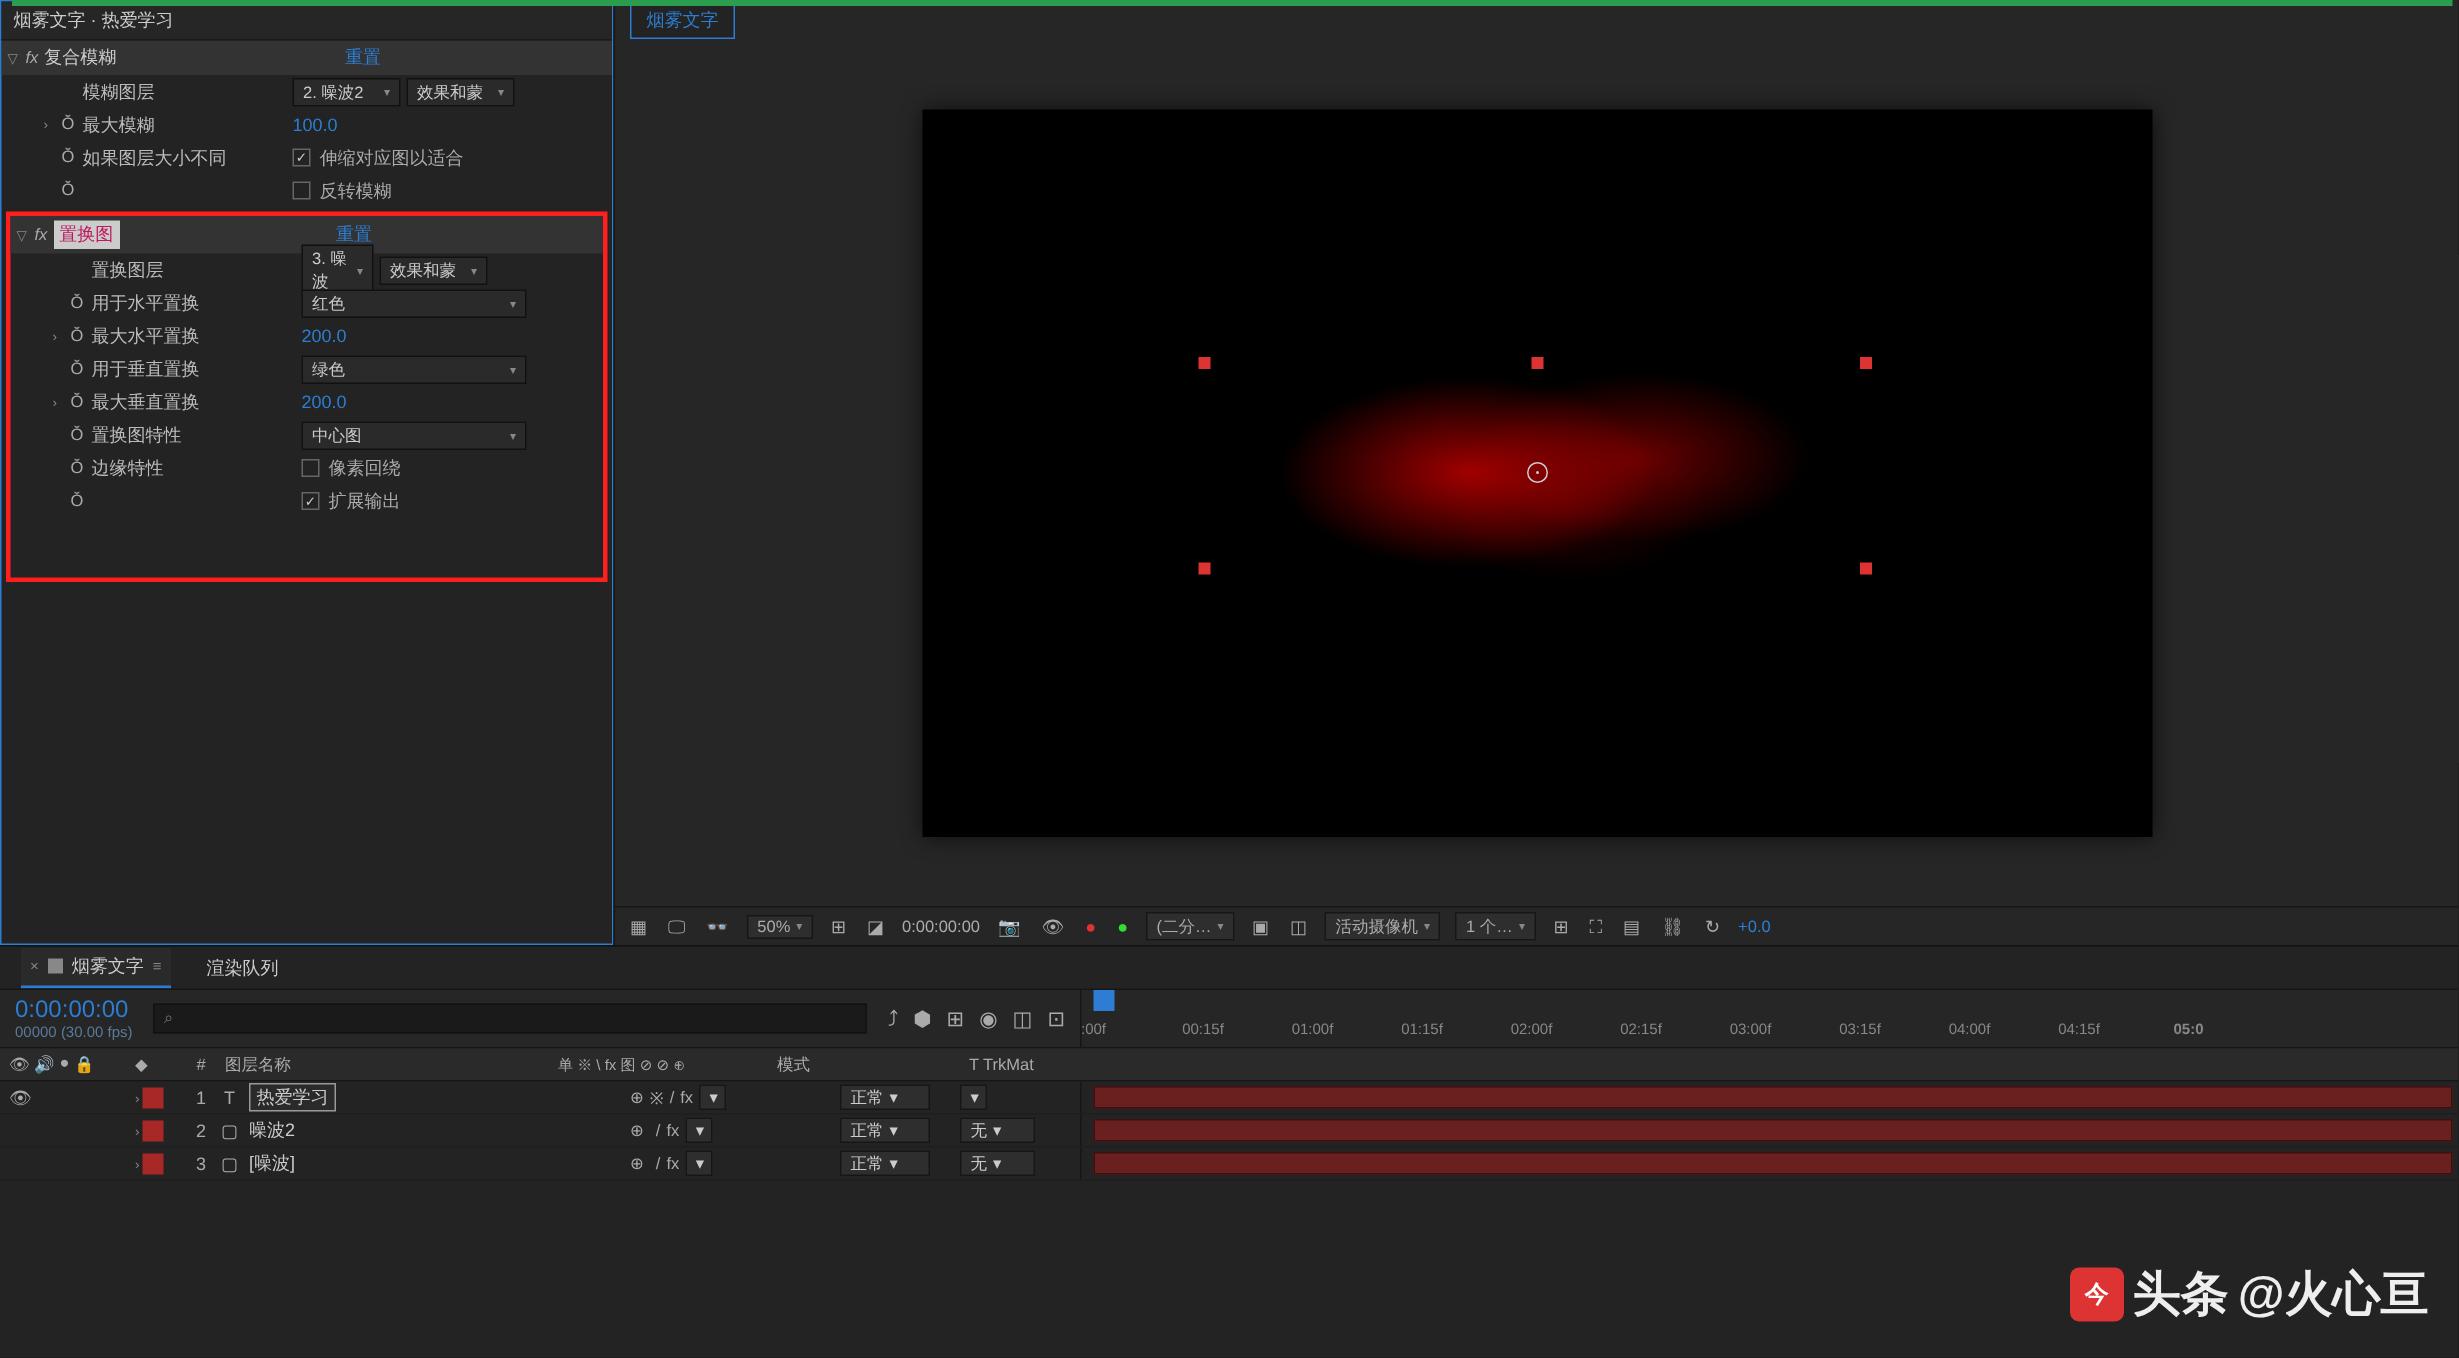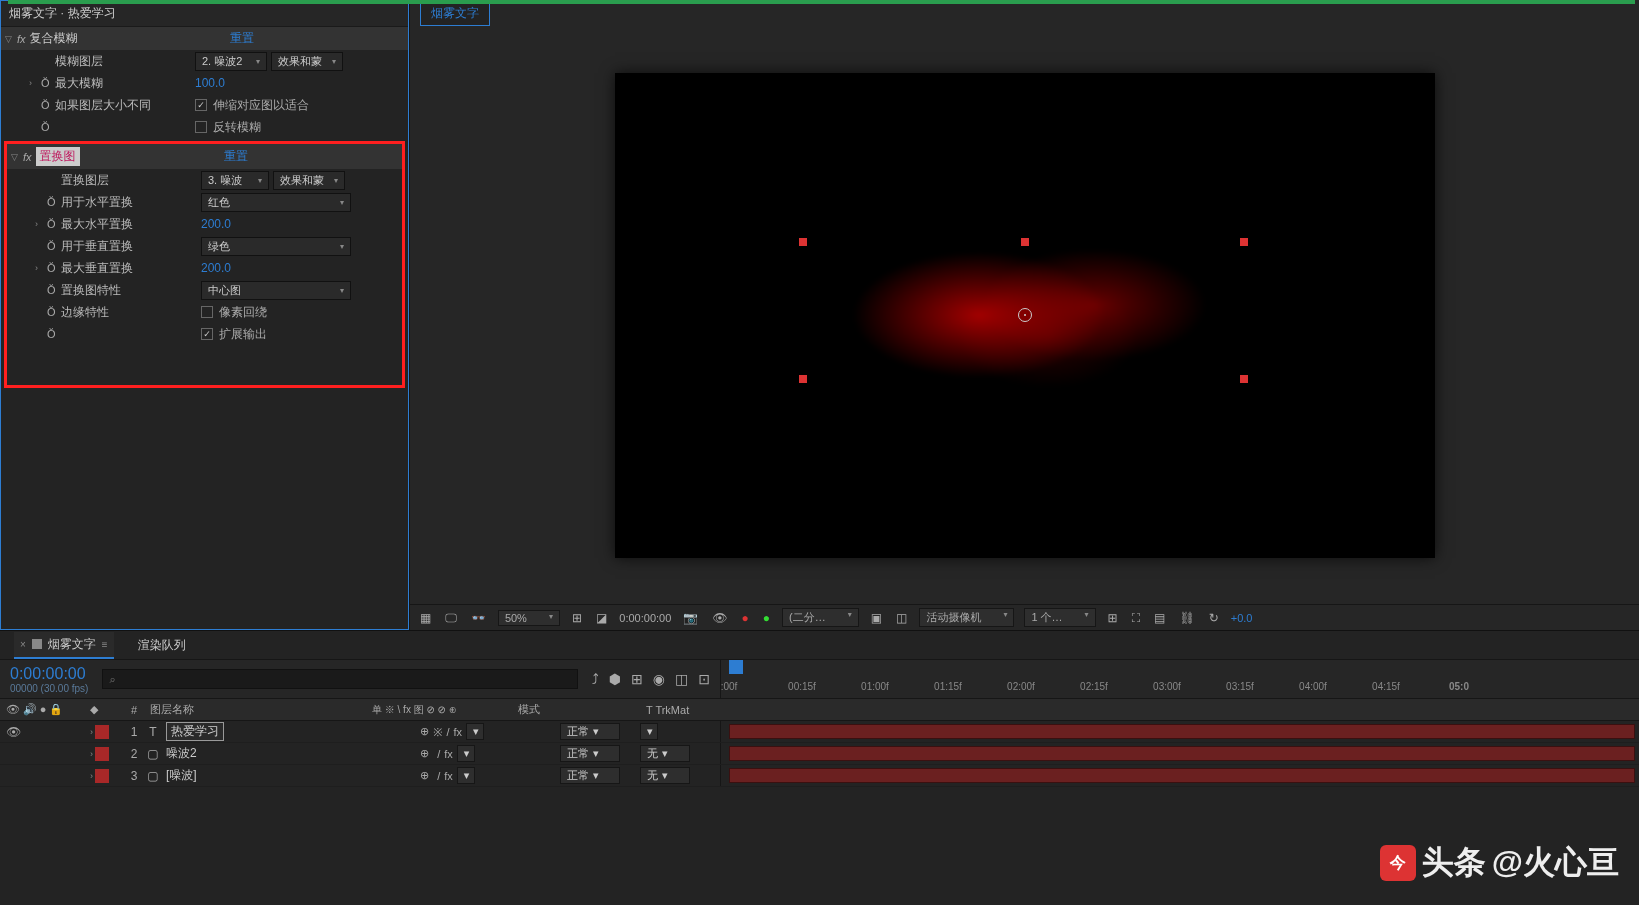--- a/index.html
+++ b/index.html
@@ -39,21 +39,21 @@
 .comp-tab { padding: 3px 10px; background: #232323; border: 1px solid #2d7dd2; color: #2d7dd2; font-size: 12px; }
 .comp-stage { flex: 1; display: flex; align-items: center; justify-content: center; background: #262626; padding:20px 40px;}
 .stage-inner { width: 820px; height: 485px; background: #000; box-shadow: 0 0 14px rgba(0,0,0,.7); position: relative; overflow:hidden;}
 .smoke { position:absolute; left:50%; top:50%; transform:translate(-50%,-50%); width:460px; height:200px; background: radial-gradient(ellipse 180px 90px at 40% 50%, rgba(180,20,20,.8), transparent 70%), radial-gradient(ellipse 160px 80px at 65% 45%, rgba(140,10,10,.7), transparent 70%), radial-gradient(ellipse 120px 70px at 55% 60%, rgba(90,5,5,.6), transparent 75%); filter: contrast(1.4) blur(2px); }
 .sel-handle { position:absolute; width:8px; height:8px; background:#d33; }
 .sel-center { position:absolute; left:50%; top:50%; transform:translate(-50%,-50%); width:14px; height:14px; border:1px solid #ccc; border-radius:50%; display:flex; align-items:center; justify-content:center;}
 .sel-center::after{content:""; width:2px; height:2px; background:#ccc; border-radius:50%;}
 
 .comp-toolbar { height: 26px; display: flex; align-items: center; gap: 10px; padding: 0 8px; background: #262626; border-top: 1px solid #161616; color:#aaa; font-size:11px;}
 .comp-toolbar .tb-btn { color: #aaa; font-size: 12px; padding:0 2px;}
-.comp-toolbar .dd2 { background: #2e2e2e; border: 1px solid #161616; padding: 1px 6px; display:flex; gap:22px;}
+.comp-toolbar .dd2 { background: #2e2e2e; border: 1px solid #161616; padding: 1px 6px; display:flex; align-items:center; gap:4px;}
 .comp-toolbar .caret { font-size:8px; color:#888;}
 
 
 .timeline-section { flex: 1; background: #232323; border-top: 1px solid #111; display:flex; flex-direction:column;}
 .tl-tabs { height: 28px; display: flex; align-items: center; gap: 18px; padding: 0 14px; }
 .tl-tab { display:flex; align-items:center; gap:6px; color:#ccc; padding:4px 6px;}
 .tl-tab.active { background:#2a2a2a; border-bottom:2px solid #2d7dd2;}
 .tl-tab .close{font-size:10px; color:#888;}
 .tl-sq { width:10px; height:10px; background:#888;}
 
@@ -161,21 +161,21 @@
           <div class="fx-title boxed">
             <span class="arrow">▽</span>
             <span class="fx-badge">fx</span>
             <span class="fx-name">置换图</span>
             <span class="reset">重置</span>
           </div>
           <div class="prop-row">
             <span class="arrow"></span>
                 <span class="sw"></span>
             <span class="label">置换图层</span>
-            <span class="dd" style="width:68px">
+            <span class="dd" style="width:48px">
                   <span>3. 噪波</span>
                   <span class="caret">▾</span>
                 </span>
             <span style="width:4px"></span>
             <span class="dd" style="width:72px">
                   <span>效果和蒙</span>
                   <span class="caret">▾</span>
                 </span>
           </div>
           <div class="prop-row">

